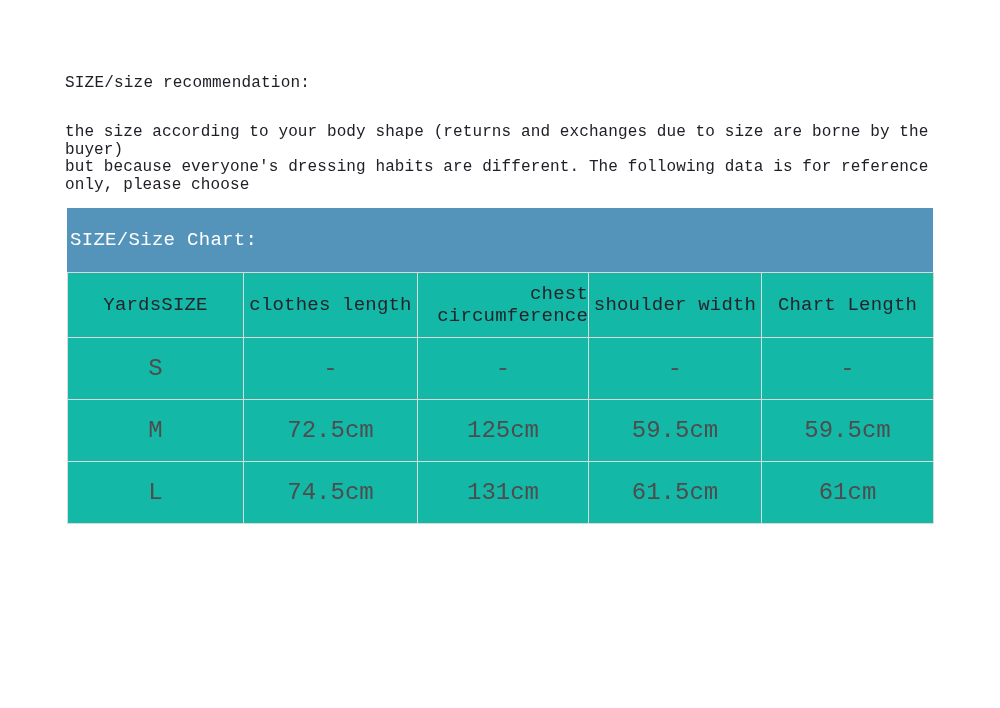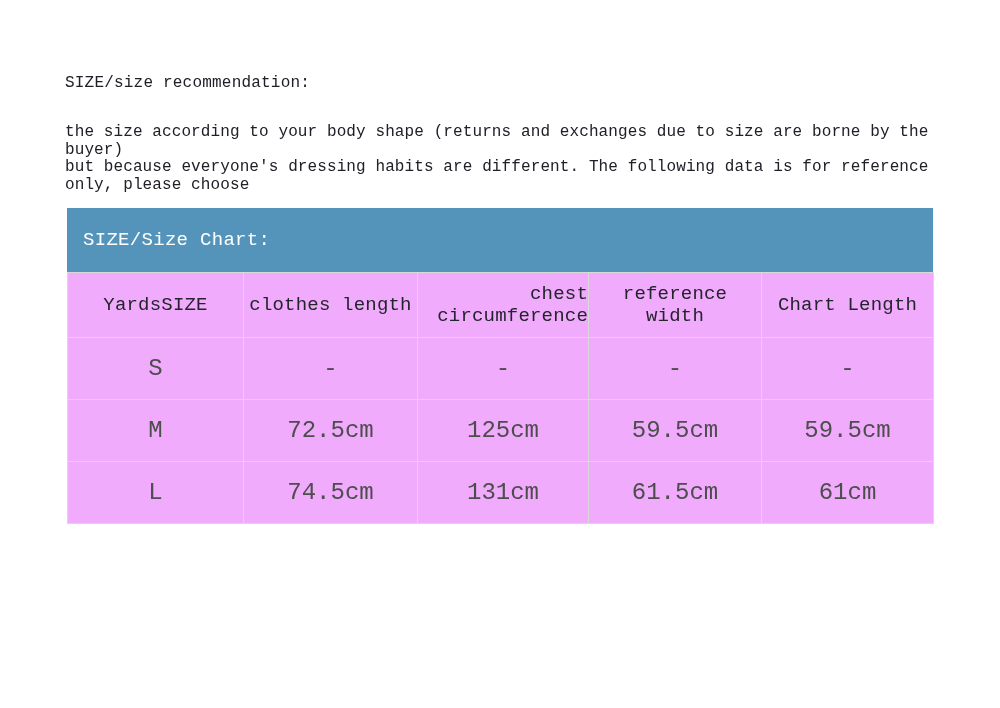--- a/index.html
+++ b/index.html
@@ -37,27 +37,27 @@
   }
   .chart-title {
     box-sizing: border-box;
     height: 64px;
     background: var(--accent-blue, #5594BA);
     color: var(--title-text, #ffffff);
     font-size: 19px;
     letter-spacing: 0.3px;
     display: flex;
     align-items: center;
-    padding-left: 16px;
+    padding-left: 3px;
   }
   table.size-table {
     width: 866px;
     border-collapse: collapse;
     table-layout: fixed;
-    background: #f0abfc;
+    background: #14b8a6;
   }
   .size-table th, .size-table td {
     border: 1px solid var(--table-border, #D9D9D9);
     text-align: center;
     vertical-align: middle;
     padding: 0;
   }
   .size-table th {
     height: 64px;
     font-weight: 400;
@@ -98,21 +98,21 @@
         <col style="width:174px">
         <col style="width:171px">
         <col style="width:173px">
         <col style="width:172px">
       </colgroup>
       <thead>
         <tr>
           <th>YardsSIZE</th>
           <th>clothes length</th>
           <th class="align-left">chest circumference</th>
-          <th>reference width</th>
+          <th>shoulder width</th>
           <th>Chart Length</th>
         </tr>
       </thead>
       <tbody>
         <tr>
           <td>S</td>
           <td>-</td>
           <td>-</td>
           <td>-</td>
           <td>-</td>

